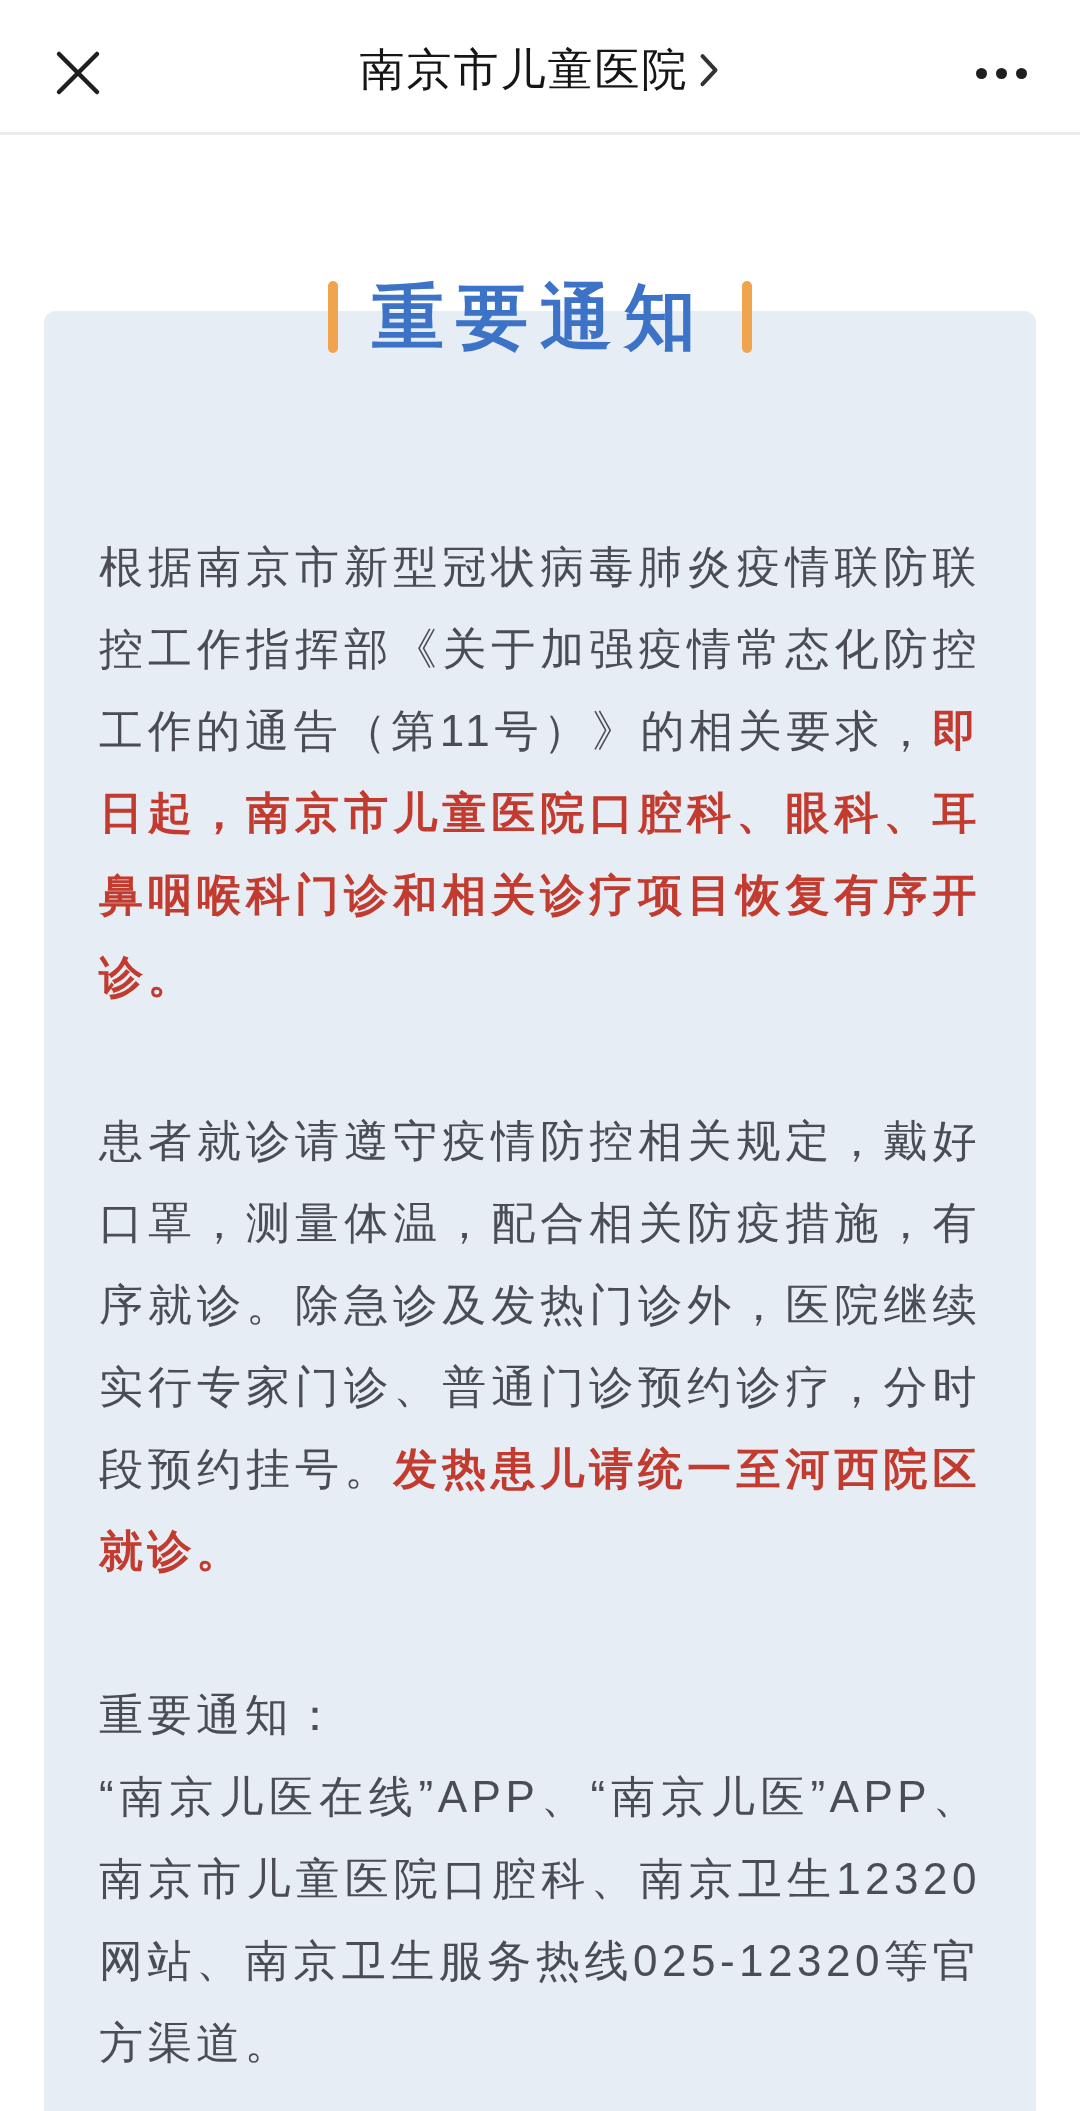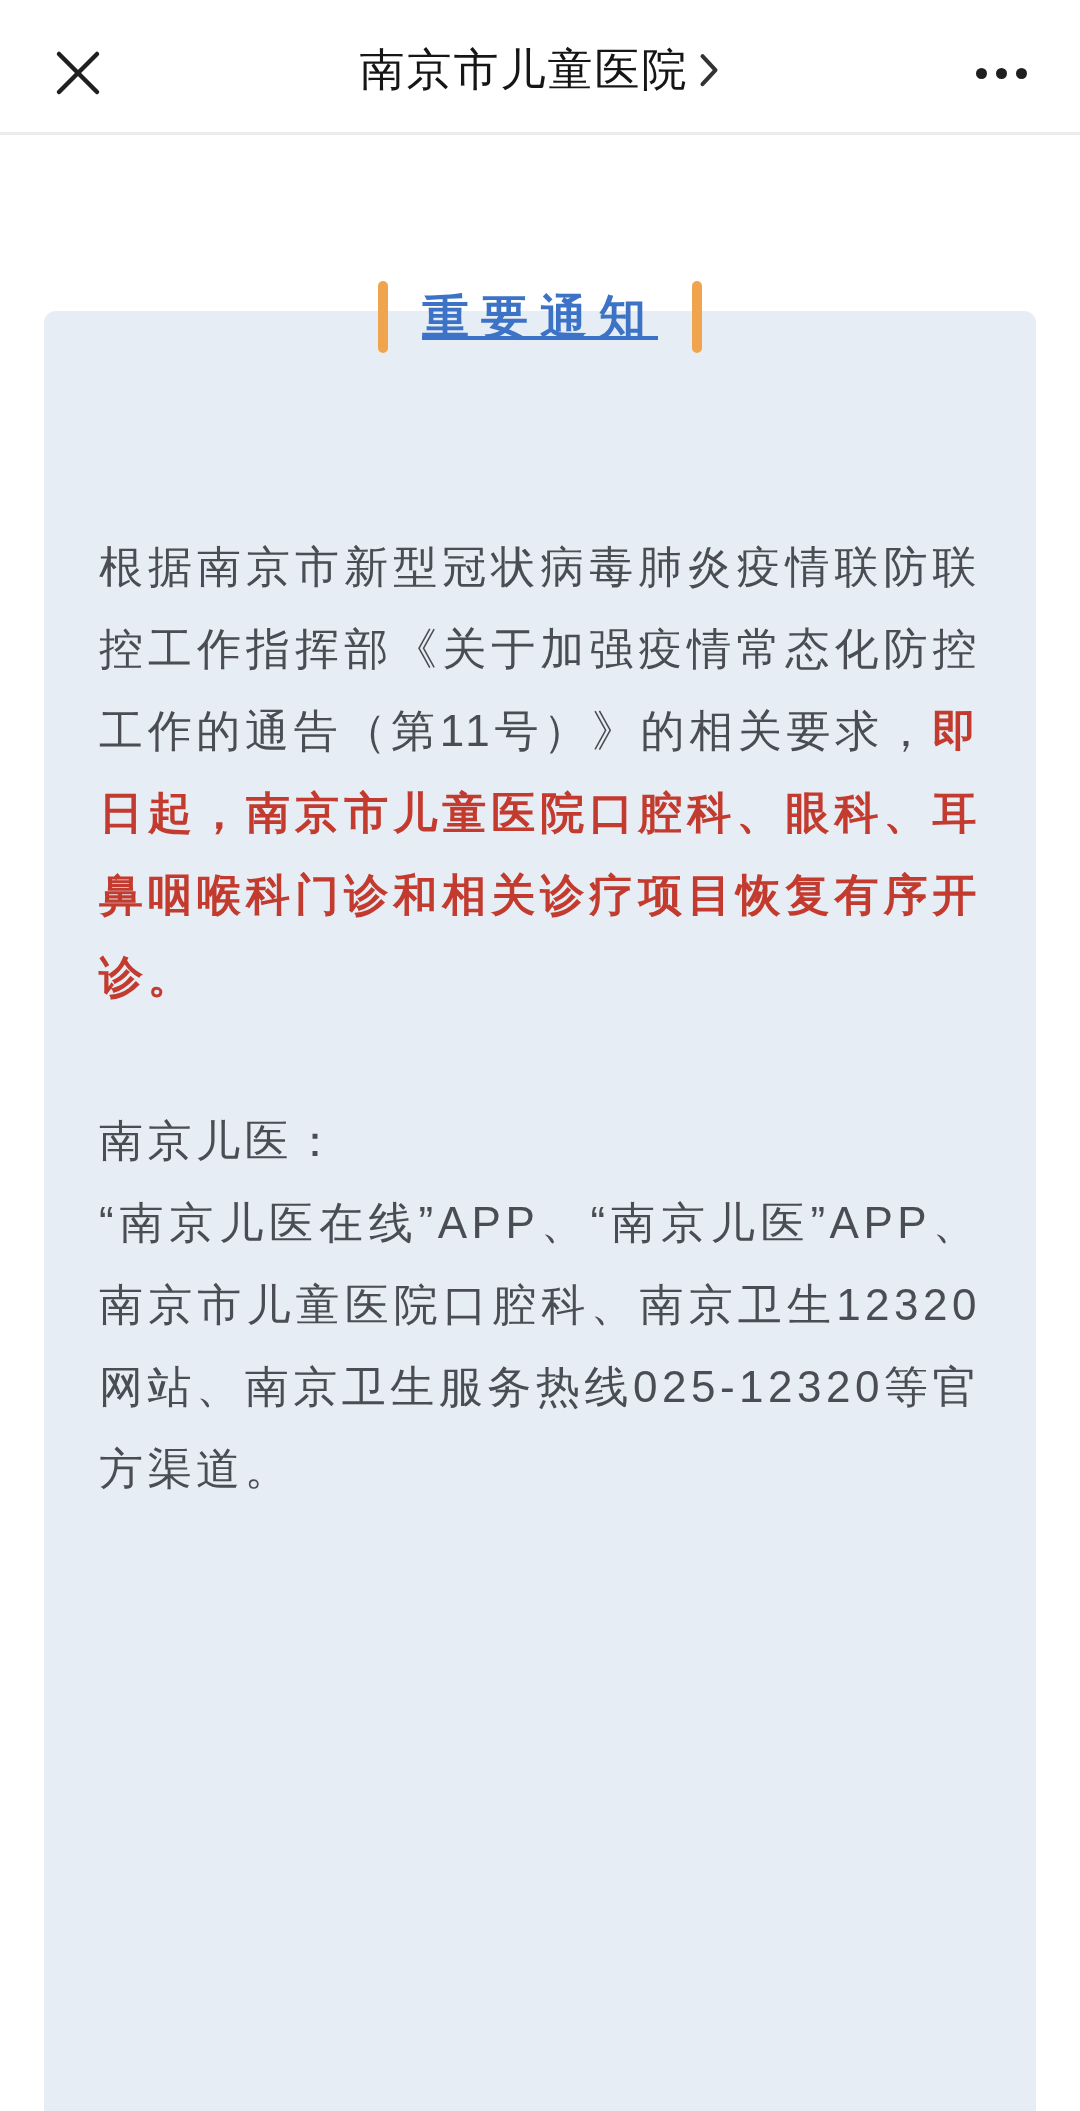--- a/index.html
+++ b/index.html
@@ -33,22 +33,22 @@
   }
   .nav-more{display:flex;align-items:center;gap:9px;cursor:pointer;background:none;border:none;height:48px;}
   .nav-more .dot{width:11px;height:11px;border-radius:50%;background:#1f1f1f;}
   
   .banner{
     position:relative;z-index:2;margin-top:145px;
     display:flex;align-items:center;justify-content:center;gap:34px;
   }
   .banner .bar{width:10px;height:72px;border-radius:5px;background:var(--accent-orange);}
   .banner-title{
-    font-size:47px;line-height:74px;font-weight:bold;
-    color:var(--accent-blue);letter-spacing:12px;white-space:nowrap;text-decoration:underline;
+    font-size:72px;line-height:74px;font-weight:bold;
+    color:var(--accent-blue);letter-spacing:12px;white-space:nowrap;
   }
   
   .card{
     position:relative;z-index:1;
     margin:-43px 44px 0 44px;height:1801px;
     background:var(--card-bg);
     border-radius:12px 12px 0 0;
     padding:215px 55px 12px 55px;
   }
   .para{
@@ -85,15 +85,16 @@
 
 <div class="banner">
   <span class="bar"></span>
   <span class="banner-title">重要通知</span>
   <span class="bar"></span>
 </div>
 
 <div class="card">
   <div>
       <p class="para"><span>根据南京市新型冠状病毒肺炎疫情联防联控工作指挥部《关于加强疫情常态化防控工作的通告（第11号）》的相关要求，</span><span class="red">即日起，南京市儿童医院口腔科、眼科、耳鼻咽喉科门诊和相关诊疗项目恢复有序开诊。</span></p>
-      <p class="para"><span>南京儿医：</span><br><span>“南京儿医在线”APP、“南京儿医”APP、南京市儿童医院口腔科、南京卫生12320网站、南京卫生服务热线025-12320等官方渠道。</span></p>
+      <p class="para"><span>患者就诊请遵守疫情防控相关规定，戴好口罩，测量体温，配合相关防疫措施，有序就诊。除急诊及发热门诊外，医院继续实行专家门诊、普通门诊预约诊疗，分时段预约挂号。</span><span class="red">发热患儿请统一至河西院区就诊。</span></p>
+      <p class="para"><span>重要通知：</span><br><span>“南京儿医在线”APP、“南京儿医”APP、南京市儿童医院口腔科、南京卫生12320网站、南京卫生服务热线025-12320等官方渠道。</span></p>
     </div>
 </div>
 
 </body></html>

